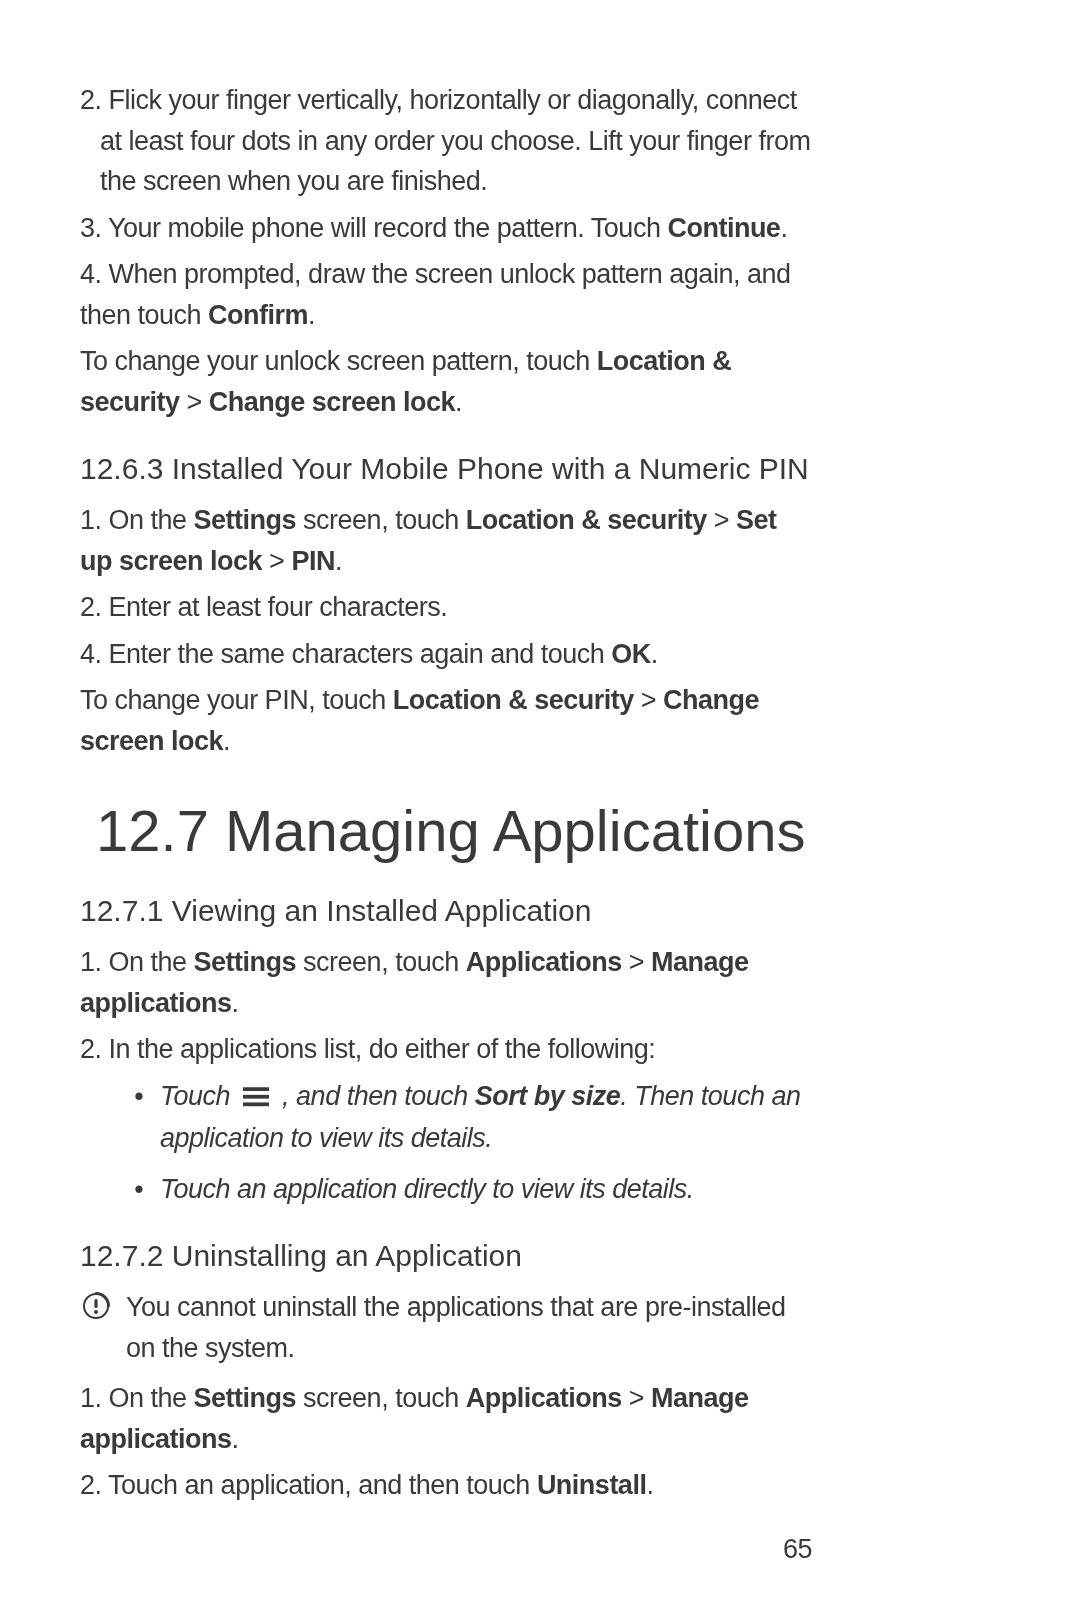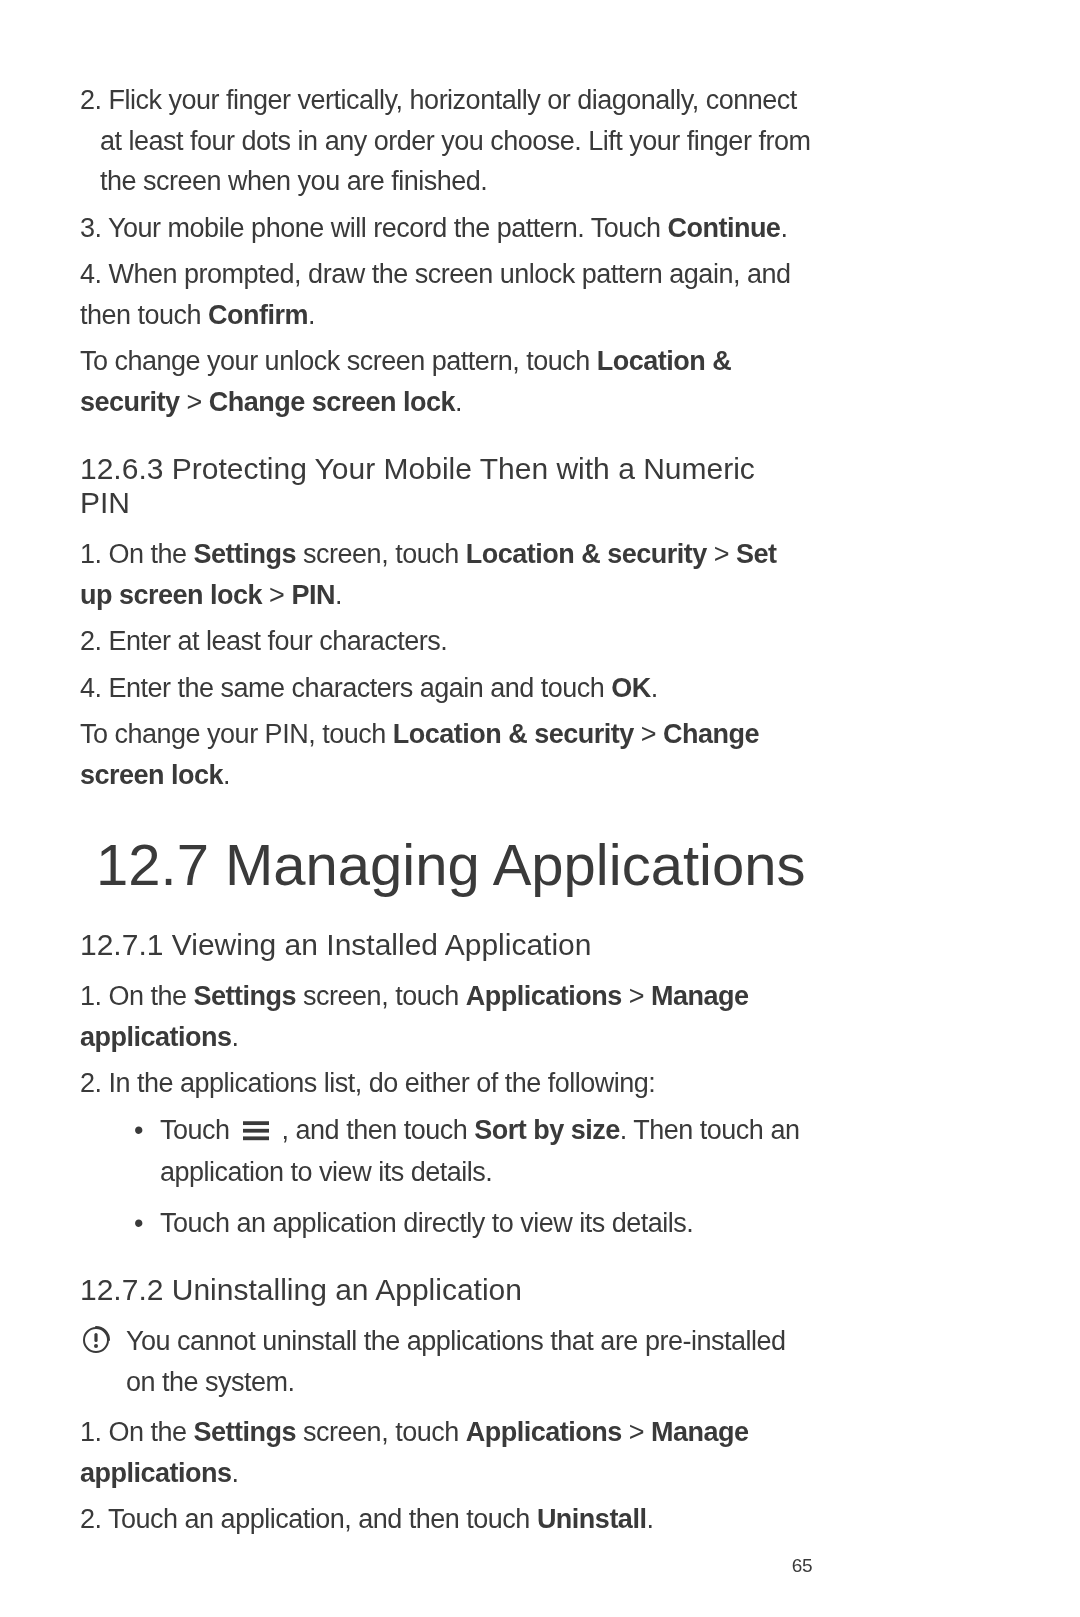--- a/index.html
+++ b/index.html
@@ -40,20 +40,21 @@
   .bold { font-weight: 700; }
   .bullet-list {
     padding-left: 80px;
     margin: 4px 0;
   }
   .bullet-item {
     font-size: 27px;
     line-height: 1.5;
     position: relative;
     margin-bottom: 10px;
+    font-style: italic;
   }
   .bullet-item::before {
     content: "•";
     position: absolute;
     left: -26px;
     top: 0;
   }
   .note-row {
     display: flex;
     align-items: flex-start;
@@ -67,23 +68,23 @@
     margin-top: 3px;
   }
   .menu-icon {
     display: inline-block;
     vertical-align: -2px;
     width: 26px;
     margin: 0 6px;
   }
   .page-number {
     position: absolute;
-    bottom: 40px;
+    bottom: 52px;
     right: 80px;
-    font-size: 19px;
+    font-size: 27px;
   }
 </style>
 </head>
 <body>
 
 <div class="page">
 
   <p class="para indent-1">2. Flick your finger vertically, horizontally or diagonally, connect at least four dots in any order you choose. Lift your finger from the screen when you are finished.</p>
 
   <p class="para">
@@ -91,21 +92,21 @@
   </p>
 
   <p class="para">
     <span>4. When prompted, draw the screen unlock pattern again, and then touch </span><span class="bold">Confirm</span><span>.</span>
   </p>
 
   <p class="para">
     <span>To change your unlock screen pattern, touch </span><span class="bold">Location &amp; security</span><span> &gt; </span><span class="bold">Change screen lock</span><span>.</span>
   </p>
 
-  <h2 class="h2">12.6.3  Protecting Your Mobile Then with a Numeric PIN</h2>
+  <h2 class="h2">12.6.3  Installed Your Mobile Phone with a Numeric PIN</h2>
 
 
   <p class="para">
     <span>1. On the </span><span class="bold">Settings</span><span> screen, touch </span><span class="bold">Location &amp; security</span><span> &gt; </span><span class="bold">Set up screen lock</span><span> &gt; </span><span class="bold">PIN</span><span>.</span>
   </p>
 
   <p class="para">2. Enter at least four characters.</p>
 
 
   <p class="para">

